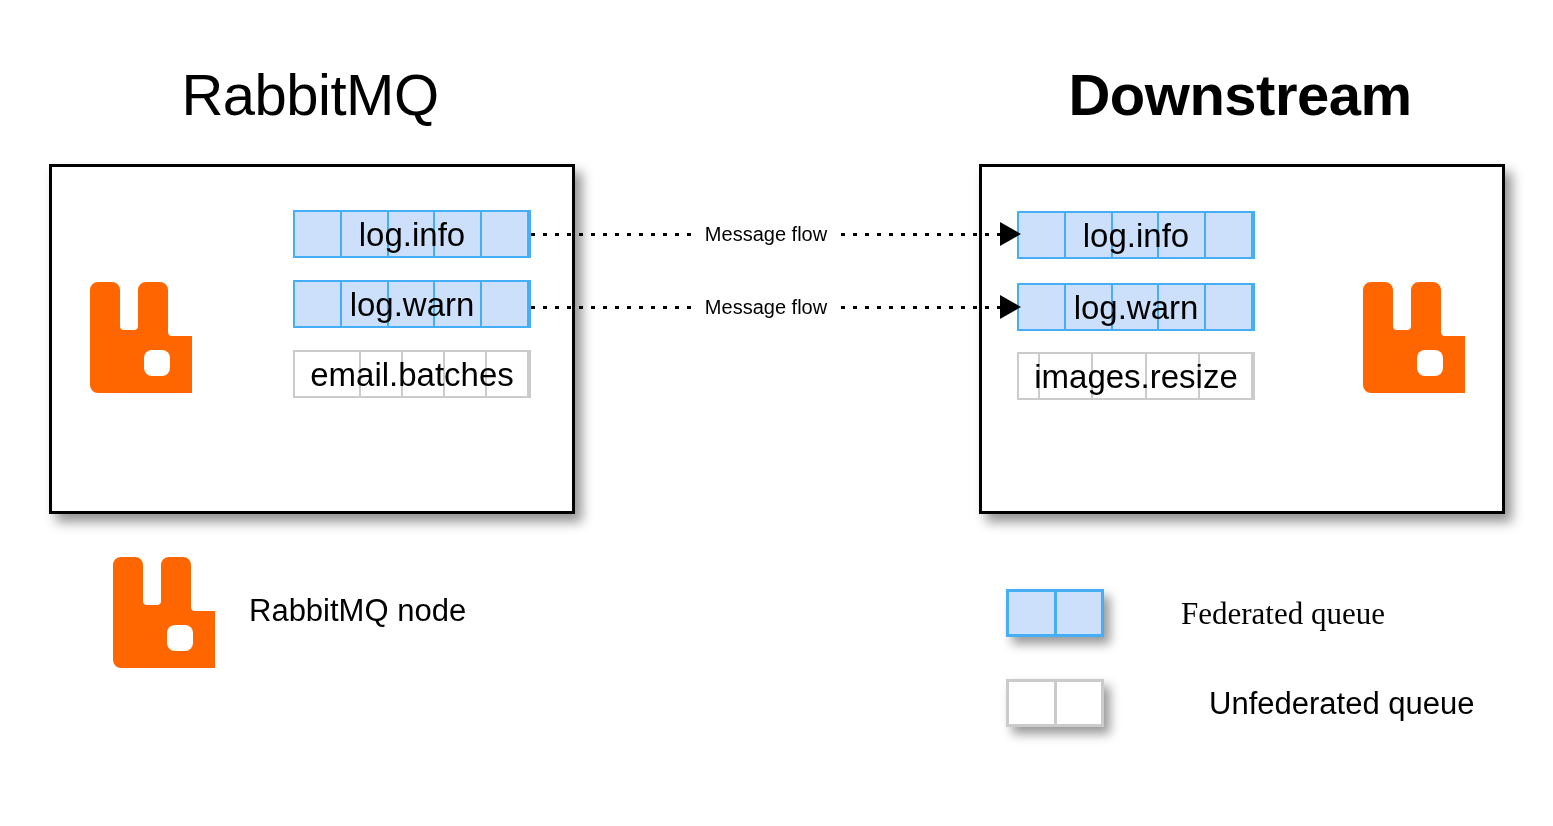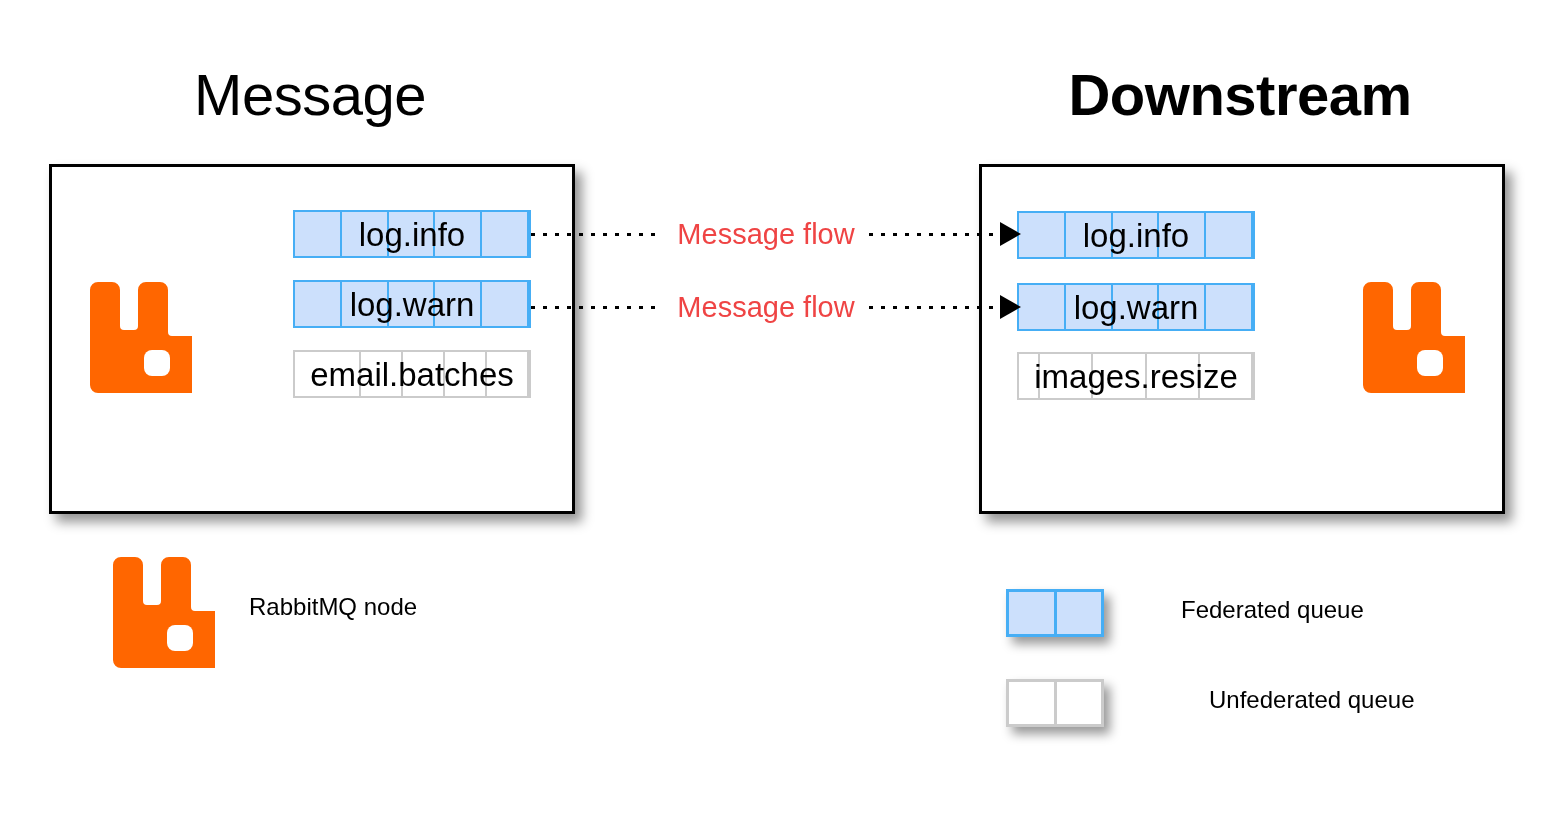--- a/index.html
+++ b/index.html
@@ -118,45 +118,45 @@
   .flow-dots {
     flex: 1 1 auto;
     height: 3px;
     background-image: linear-gradient(to right, #000 0 4px, transparent 4px 12px);
     background-size: 12px 3px;
     background-repeat: repeat-x;
   }
   .flow-label {
     flex: 0 0 auto;
     padding: 0 14px;
-    font-size: 29px;
-    line-height: 1;
-    white-space: nowrap;
-    color: #ef4444;
+    font-size: 20px;
+    line-height: 1;
+    white-space: nowrap;
+    color: #000000;
   }
   .flow-arrow {
     flex: 0 0 auto;
     width: 0;
     height: 0;
     margin-left: -1px;
     border-top: 12px solid transparent;
     border-bottom: 12px solid transparent;
     border-left: 21px solid #000000;
   }
 
   
   .legend-text {
     position: absolute;
-    font-size: 24px;
+    font-size: 31px;
     line-height: 1;
     color: #000000;
     white-space: nowrap;
   }
   #legend-node-text { left: 249px;  top: 595px; }
-  #legend-fed-text  { left: 1181px; top: 598px; }
+  #legend-fed-text  { left: 1181px; top: 598px; font-family: Liberation Serif, serif; }
   #legend-unfed-text{ left: 1209px; top: 688px; }
 
   .legend-swatch {
     position: absolute;
     display: flex;
     box-sizing: border-box;
     width: 98px;
     height: 48px;
     border: 3px solid;
     box-shadow: 6px 7px 10px rgba(0,0,0,0.40);
@@ -180,21 +180,21 @@
     border-color: #CBCBCB;
     background: #FFFFFF;
   }
   #swatch-unfederated .cell { border-right-color: #CBCBCB; }
 </style>
 </head>
 <body>
 
 <div id="canvas">
 
-  <div class="section-title" id="title-upstream">Message</div>
+  <div class="section-title" id="title-upstream">RabbitMQ</div>
   <div class="section-title" id="title-downstream">Downstream</div>
 
   <div class="node-box" id="box-upstream"></div>
 
   <svg class="rabbit-logo" id="logo-upstream" viewBox="0 0 110 115" aria-hidden="true">
     <path fill="#FF6600" d="M8 12 a8 8 0 0 1 8-8 h14 a8 8 0 0 1 8 8 v36 a4 4 0 0 0 4 4 h10 a4 4 0 0 0 4-4 v-36 a8 8 0 0 1 8-8 h14 a8 8 0 0 1 8 8 v42 a4 4 0 0 0 4 4 h20 a8 8 0 0 1 8 8 v41 a8 8 0 0 1 -8 8 h-94 a8 8 0 0 1 -8-8 z"></path>
     <rect x="62" y="72" width="26" height="26" rx="8" ry="8" fill="#FFFFFF"></rect>
   </svg>
 
   <div class="queue federated" id="q-up-0">

